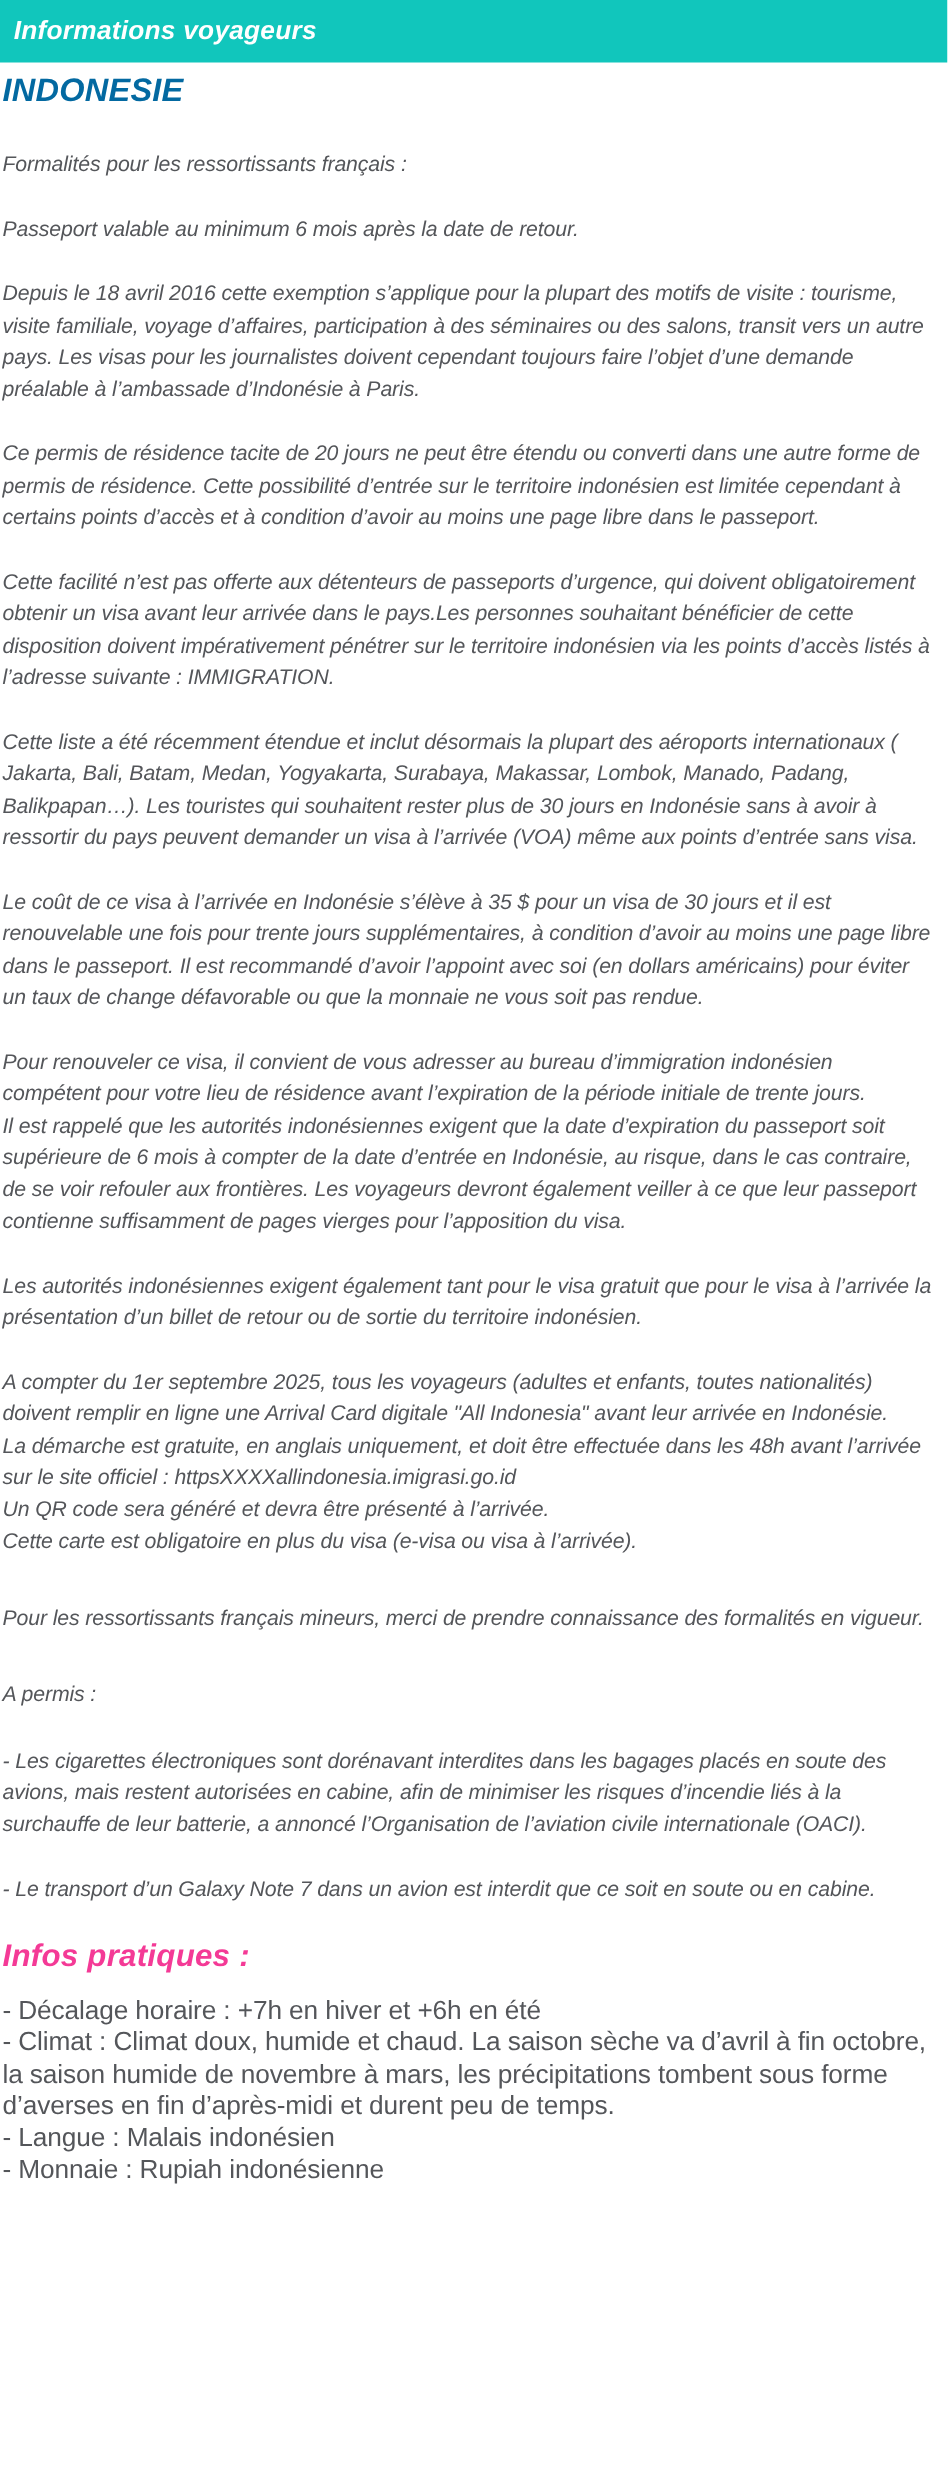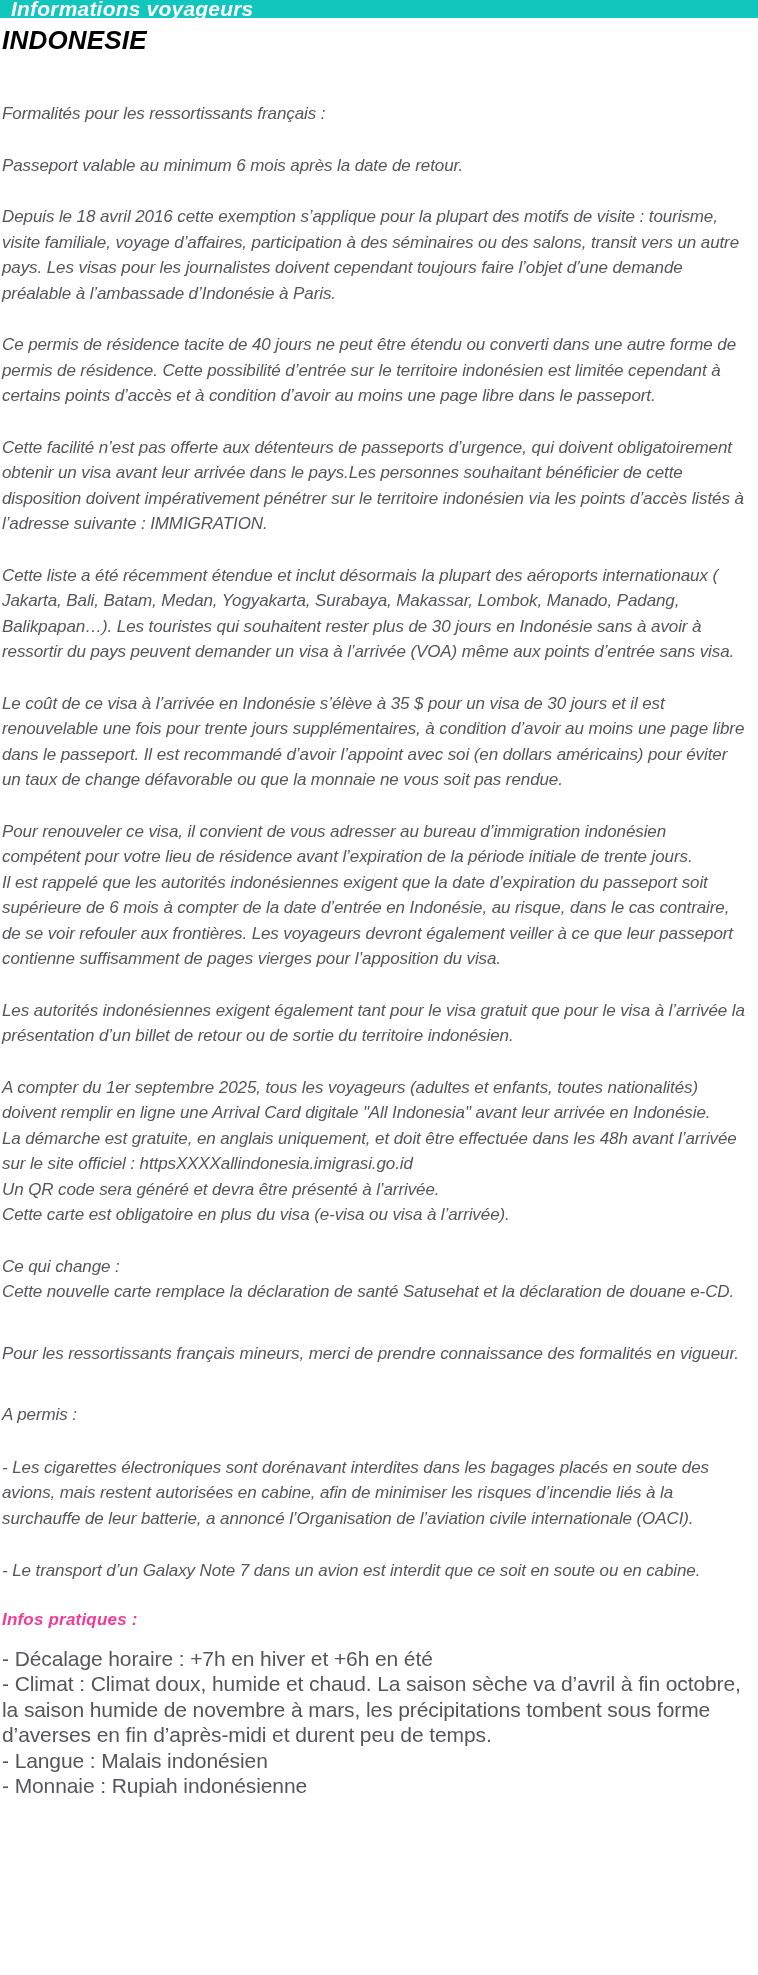--- a/index.html
+++ b/index.html
@@ -7,48 +7,48 @@
     padding: 0;
     background: #ffffff;
     width: 758px;
   }
   body {
     font-family: "Liberation Sans", sans-serif;
     color: #54565a;
   }
   .topbar {
     background: #11c6bc;
-    height: 18px;
+    height: 50px;
     display: flex;
     align-items: center;
   }
   .topbar-title {
     color: #ffffff;
     font-style: italic;
     font-weight: bold;
     font-size: 21px;
     padding-left: 11px;
     letter-spacing: 0.2px;
   }
   .content {
     padding: 0 10px 20px 2px;
   }
   .country-heading {
-    color: #000000;
+    color: #0369a1;
     font-style: italic;
     font-weight: bold;
     font-size: 26px;
-    margin: 7px 0 45px 0;
+    margin: 7px 0 31px 0;
     letter-spacing: 0.2px;
   }
   .practical-heading {
     color: #f43a96;
     font-style: italic;
     font-weight: bold;
-    font-size: 17px;
+    font-size: 25px;
     margin: 8px 0 16px 0;
     letter-spacing: 0.2px;
   }
   .para {
     font-style: italic;
     font-size: 17px;
     line-height: 25.5px;
     margin: 6px 0 26px 0;
     white-space: pre-line;
     letter-spacing: -0.1px;
@@ -69,33 +69,31 @@
 <div class="topbar">
   <span class="topbar-title">Informations voyageurs</span>
 </div>
 
 <div class="content">
   <h1 class="country-heading">INDONESIE</h1>
 
   <p class="para" style="margin-top:28px">Formalités pour les ressortissants français :</p>
   <p class="para">Passeport valable au minimum 6 mois après la date de retour.</p>
   <p class="para">Depuis le 18 avril 2016 cette exemption s’applique pour la plupart des motifs de visite : tourisme, visite familiale, voyage d’affaires, participation à des séminaires ou des salons, transit vers un autre pays. Les visas pour les journalistes doivent cependant toujours faire l’objet d’une demande préalable à l’ambassade d’Indonésie à Paris.</p>
-  <p class="para">Ce permis de résidence tacite de 40 jours ne peut être étendu ou converti dans une autre forme de permis de résidence. Cette possibilité d’entrée sur le territoire indonésien est limitée cependant à certains points d’accès et à condition d’avoir au moins une page libre dans le passeport.</p>
+  <p class="para">Ce permis de résidence tacite de 20 jours ne peut être étendu ou converti dans une autre forme de permis de résidence. Cette possibilité d’entrée sur le territoire indonésien est limitée cependant à certains points d’accès et à condition d’avoir au moins une page libre dans le passeport.</p>
   <p class="para">Cette facilité n’est pas offerte aux détenteurs de passeports d’urgence, qui doivent obligatoirement obtenir un visa avant leur arrivée dans le pays.Les personnes souhaitant bénéficier de cette disposition doivent impérativement pénétrer sur le territoire indonésien via les points d’accès listés à l’adresse suivante : IMMIGRATION.</p>
   <p class="para">Cette liste a été récemment étendue et inclut désormais la plupart des aéroports internationaux ( Jakarta, Bali, Batam, Medan, Yogyakarta, Surabaya, Makassar, Lombok, Manado, Padang, Balikpapan…). Les touristes qui souhaitent rester plus de 30 jours en Indonésie sans à avoir à ressortir du pays peuvent demander un visa à l’arrivée (VOA) même aux points d’entrée sans visa.</p>
   <p class="para">Le coût de ce visa à l’arrivée en Indonésie s’élève à 35 $ pour un visa de 30 jours et il est renouvelable une fois pour trente jours supplémentaires, à condition d’avoir au moins une page libre dans le passeport. Il est recommandé d’avoir l’appoint avec soi (en dollars américains) pour éviter un taux de change défavorable ou que la monnaie ne vous soit pas rendue.</p>
   <p class="para">Pour renouveler ce visa, il convient de vous adresser au bureau d’immigration indonésien compétent pour votre lieu de résidence avant l’expiration de la période initiale de trente jours.
 Il est rappelé que les autorités indonésiennes exigent que la date d’expiration du passeport soit supérieure de 6 mois à compter de la date d’entrée en Indonésie, au risque, dans le cas contraire, de se voir refouler aux frontières. Les voyageurs devront également veiller à ce que leur passeport contienne suffisamment de pages vierges pour l’apposition du visa.</p>
   <p class="para">Les autorités indonésiennes exigent également tant pour le visa gratuit que pour le visa à l’arrivée la présentation d’un billet de retour ou de sortie du territoire indonésien.</p>
   <p class="para mt-md">A compter du 1er septembre 2025, tous les voyageurs (adultes et enfants, toutes nationalités) doivent remplir en ligne une Arrival Card digitale "All Indonesia" avant leur arrivée en Indonésie.
 La démarche est gratuite, en anglais uniquement, et doit être effectuée dans les 48h avant l’arrivée sur le site officiel : httpsXXXXallindonesia.imigrasi.go.id
 Un QR code sera généré et devra être présenté à l’arrivée.
 Cette carte est obligatoire en plus du visa (e-visa ou visa à l’arrivée).</p>
-  <p class="para">Ce qui change :
-Cette nouvelle carte remplace la déclaration de santé Satusehat et la déclaration de douane e-CD.</p>
   <p class="para mt-xl">Pour les ressortissants français mineurs, merci de prendre connaissance des formalités en vigueur.</p>
   <p class="para mt-xl">A permis :</p>
   <p class="para mt-lg">- Les cigarettes électroniques sont dorénavant interdites dans les bagages placés en soute des avions, mais restent autorisées en cabine, afin de minimiser les risques d’incendie liés à la surchauffe de leur batterie, a annoncé l’Organisation de l’aviation civile internationale (OACI).</p>
   <p class="para mt-lg">- Le transport d’un Galaxy Note 7 dans un avion est interdit que ce soit en soute ou en cabine.</p>
 
   <h2 class="practical-heading">Infos pratiques :</h2>
 
   <p class="info-item">- Décalage horaire : +7h en hiver et +6h en été</p>
   <p class="info-item">- Climat : Climat doux, humide et chaud. La saison sèche va d’avril à fin octobre, la saison humide de novembre à mars, les précipitations tombent sous forme d’averses en fin d’après-midi et durent peu de temps.</p>
   <p class="info-item">- Langue : Malais indonésien</p>

